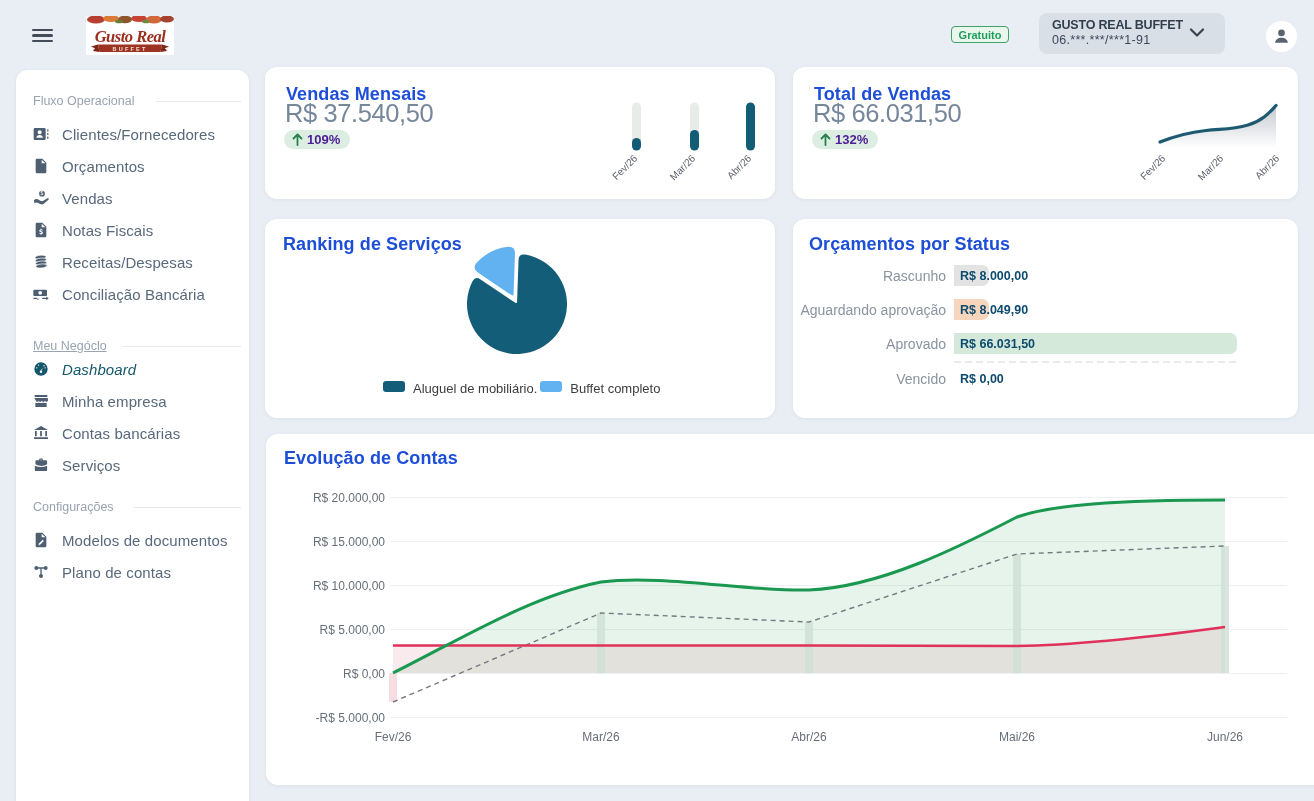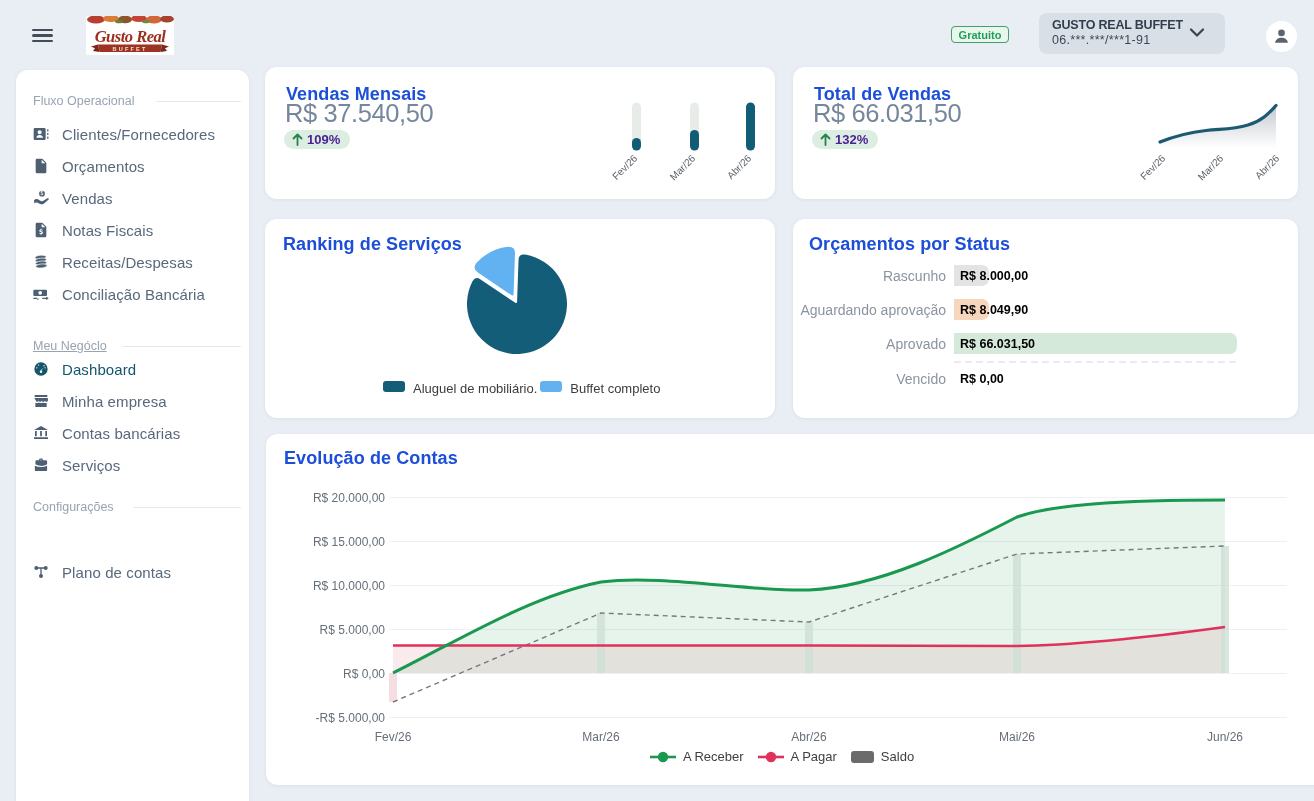--- a/index.html
+++ b/index.html
@@ -21,21 +21,21 @@
   
   #burger div { position:absolute; left:0; width:21px; height:2.2px; background:#434c58; border-radius:2px; }
   #chip { left:1039px; top:13px; width:186px; height:41px; background:#d9dfe7; border-radius:8px; }
   #chip .t1 { position:absolute; left:13px; top:5px; font-size:12.5px; font-weight:bold; color:#323e4c; letter-spacing:-0.2px; }
   #chip .t2 { position:absolute; left:13px; top:20px; font-size:12.5px; color:#3c4856; letter-spacing:0.3px; }
   #grat { left:951px; top:26px; width:58px; height:17px; border:1px solid #43a06a; background:#e9f6ec; border-radius:4px; color:#1f9e5a; font-size:11px; font-weight:bold; display:flex; align-items:center; justify-content:center; }
   #avatar { left:1266px; top:21px; width:31px; height:31px; border-radius:50%; background:#fff; display:flex; align-items:center; justify-content:center; }
   
   .orow-label { position:absolute; width:153px; text-align:right; font-size:14px; color:#8a94a0; }
   .orow-bar { position:absolute; left:161px; height:21px; border-radius:0 7px 7px 0; }
-  .orow-val { position:absolute; left:167px; font-size:12.5px; font-weight:bold; color:#000000;text-align:right; }
+  .orow-val { position:absolute; left:167px; font-size:12.5px; font-weight:bold; color:#0c4a6e;text-align:right; }
   
   #leg5 { position:absolute; left:0; top:315px; width:1032px; display:flex; justify-content:center; align-items:center; gap:14px; font-size:13px; color:#3f3f3f; }
   .legit { display:flex; align-items:center; gap:7px; }
 </style>
 </head>
 <body>
 
   <div id="burger" class="abs" style="left:32px; top:29px; width:20px; height:13px;">
     <div style="top:0"></div>
     <div style="top:5.4px"></div>
@@ -115,41 +115,47 @@
         </g>
       </svg>
       Receitas/Despesas</div>
     <div class="sitem" style="top:208px;">
       <svg viewBox="0 0 24 24" fill="#4e5f72">
         <path d="M2 5.5h17.5a1.5 1.5 0 0 1 1.5 1.5v6.5a1.5 1.5 0 0 1-1.5 1.5H2A1.5 1.5 0 0 1 .5 13.5V7A1.5 1.5 0 0 1 2 5.5zm8.8 7.6a2.8 2.8 0 1 0 0-5.6 2.8 2.8 0 0 0 0 5.6z"></path>
         <path d="M23.5 17.2l-3.6-2.8v1.9h-6v1.9h6v1.9zM6.5 18.3v-1.9l-6 0v1.9l6 0v1.9l3.6-2.8z" transform="translate(0,1.2)"></path>
       </svg>
       Conciliação Bancária</div>
     <div class="shead" style="top:269px;text-decoration:underline;">Meu Negóclo<span class="line" style="left:90px; width:118px;"></span></div>
-    <div class="sitem active" style="top:283px;">
+    <div class="sitem active" style="top:283px;font-style:italic;">
       <svg viewBox="0 0 24 24" fill="#14566c">
         <path d="M12 2a10 10 0 1 0 0 20 10 10 0 0 0 0-20zm-6.2 9.3a1 1 0 1 1 0-2 1 1 0 0 1 0 2zm2.6-4.2a1 1 0 1 1 0-2 1 1 0 0 1 0 2zM12 18a1.9 1.9 0 0 1-1.9-1.9c0-.8.5-1.4 1.1-1.7L16 9.6l-3.4 4.7h-.1A1.9 1.9 0 0 1 12 18zm3.6-10.9a1 1 0 1 1 2 0 1 1 0 0 1-2 0zm2.6 4.2a1 1 0 1 1 0-2 1 1 0 0 1 0 2z"></path>
       </svg>
       Dashboard</div>
     <div class="sitem" style="top:315px;">
       <svg viewBox="0 0 24 24" fill="#4e5f72">
         <path d="M2.5 3h19v3H2.5zM1.8 7.5h20.4l.3 3.4c0 1.3-1 2.3-2.3 2.3-1.2 0-2.2-.9-2.3-2.1-.1 1.2-1.1 2.1-2.3 2.1s-2.2-.9-2.3-2.1c-.1 1.2-1.1 2.1-2.3 2.1s-2.2-.9-2.3-2.1c-.1 1.2-1.1 2.1-2.3 2.1s-2.3-1-2.3-2.3zM3.5 14.6c1.9.8 3.9.6 5.2-.4 1.9 1.3 4.7 1.3 6.6 0 1.3 1 3.3 1.2 5.2.4V21h-17z"></path>
       </svg>
       Minha empresa</div>
     <div class="sitem" style="top:347px;">
       <svg viewBox="0 0 24 24" fill="#4e5f72">
         <path d="M12 1.5L22.5 7.5H1.5zM3 9h2.6v8H3zm7.7 0h2.6v8h-2.6zm7.7 0H21v8h-2.6zM1.5 18.5h21V21h-21z"></path>
       </svg>
       Contas bancárias</div>
     <div class="sitem" style="top:379px;">
       <svg viewBox="0 0 24 24" fill="#4e5f72">
         <path d="M9 4.5V3a1.5 1.5 0 0 1 1.5-1.5h3A1.5 1.5 0 0 1 15 3v1.5h5a2 2 0 0 1 2 2V11c-3 1.6-6.4 2.5-9 2.5S6 12.6 3 11V6.5a2 2 0 0 1 1-2zm1.8 0h2.4V3.3h-2.4zM2 13.2c3.2 1.5 6.6 2.3 10 2.3s6.8-.8 10-2.3V20a2 2 0 0 1-2 2H4a2 2 0 0 1-2-2z" transform="scale(0.92) translate(1,1)"></path>
       </svg>
       Serviços</div>
     <div class="shead" style="top:430px;">Configurações<span class="line" style="left:101px; width:107px;"></span></div>
+    <div class="sitem" style="top:454px;">
+      <svg viewBox="0 0 24 24" fill="#4e5f72">
+        <path d="M6 1h8l6 6v14a2 2 0 0 1-2 2H6a2 2 0 0 1-2-2V3a2 2 0 0 1 2-2zm7 1.5V8h5.5z"></path>
+        <path d="M8.2 17.5l6.4-6.4 2.3 2.3-6.4 6.4-2.9.6z" fill="#fff" stroke="#4e5f72" stroke-width="1.1"></path>
+      </svg>
+      Modelos de documentos</div>
     <div class="sitem" style="top:486px;">
       <svg viewBox="0 0 24 24" fill="#4e5f72">
         <circle cx="5" cy="6" r="3"></circle>
         <circle cx="19" cy="6" r="3"></circle>
         <circle cx="12" cy="18" r="3"></circle>
         <path d="M5 6h14M12 6v12" stroke="#4e5f72" stroke-width="2" fill="none"></path>
       </svg>
       Plano de contas</div>
   </div>
 
@@ -270,30 +276,13 @@
       </g>
 
       <g font-size="12" fill="#666f79" text-anchor="middle">
         <text x="127" y="307">Fev/26</text>
         <text x="335" y="307">Mar/26</text>
         <text x="543" y="307">Abr/26</text>
         <text x="751" y="307">Mai/26</text>
         <text x="959" y="307">Jun/26</text>
       </g>
     </svg>
-    <div id="leg5">
-      <span class="legit">
-        <svg width="26" height="12" viewBox="0 0 26 12">
-          <line x1="0" y1="6" x2="26" y2="6" stroke="#1a9850" stroke-width="2.6"></line>
-          <circle cx="13" cy="6" r="5.2" fill="#1a9850"></circle>
-        </svg>
-        A Receber</span>
-      <span class="legit">
-        <svg width="26" height="12" viewBox="0 0 26 12">
-          <line x1="0" y1="6" x2="26" y2="6" stroke="#e0315b" stroke-width="2.6"></line>
-          <circle cx="13" cy="6" r="5.2" fill="#e0315b"></circle>
-        </svg>
-        A Pagar</span>
-      <span class="legit">
-        <span style="width:23px;height:12px;border-radius:3px;background:#6b6b6b;display:inline-block;"></span>
-        Saldo</span>
-    </div>
   </div>
 
 </body></html>

